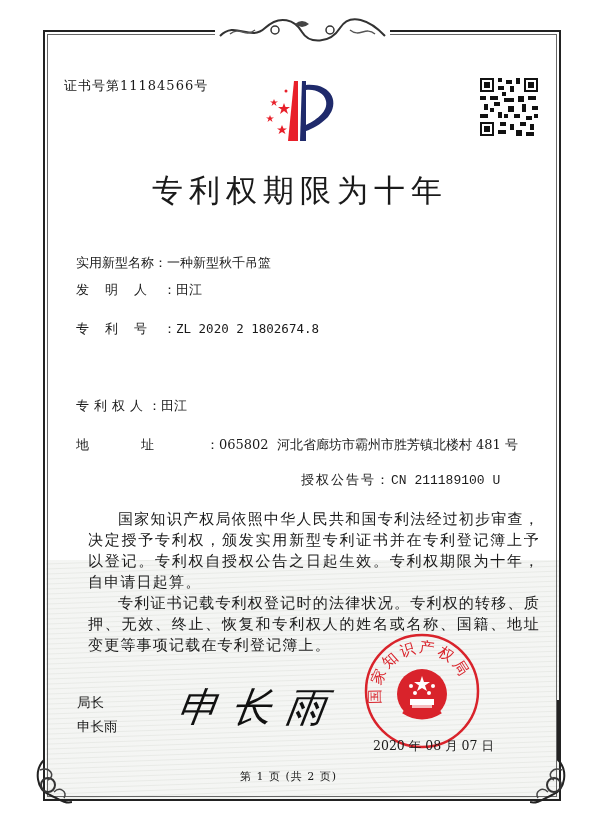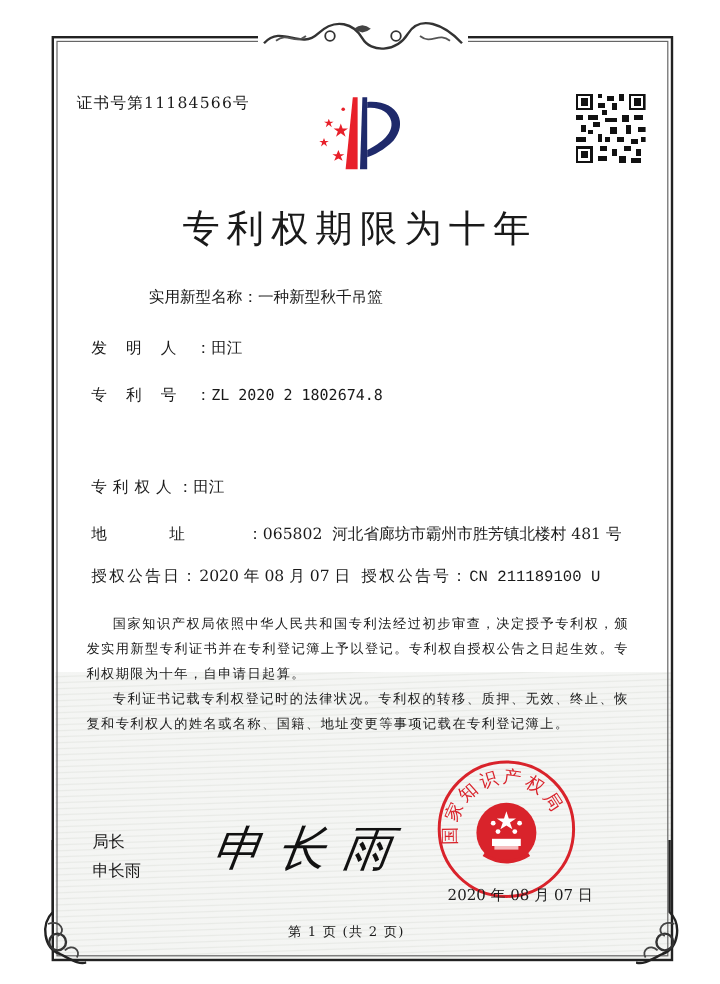--- a/index.html
+++ b/index.html
@@ -32,31 +32,31 @@
     position: absolute; left: 64px; top: 77px; font-size: 13px; letter-spacing: 1px;
   }
   .logo { position: absolute; left: 262px; top: 73px; width: 80px; height: 72px; }
   .qr { position: absolute; left: 480px; top: 78px; width: 58px; height: 58px; }
   .title {
     position: absolute; left: 0; width: 600px; top: 170px; text-align: center;
     font-family: "DejaVu Sans", sans-serif; font-size: 31px; letter-spacing: 6px; font-weight: 400;
   }
   .field { position: absolute; left: 76px; font-size: 13px; white-space: nowrap; }
   .field .lbl { display: inline-block; }
-  .f-name { top: 239px; margin-left: 48px; }
+  .f-name { top: 254px; }
   .f-inventor { top: 281px; }
   .f-patentno { top: 320px; }
   .f-appdate { top: 360px; }
   .f-owner { top: 397px; }
   .f-addr { top: 436px; }
   .f-grantdate { top: 471px; }
   .f-grantno { position: absolute; left: 301px; top: 471px; font-size: 13px; white-space: nowrap; font-family: Liberation Mono, monospace; }
   .body-text {
-    position: absolute; left: 72px; top: 510px; width: 452px;
-    font-family: Liberation Serif, serif; font-size: 11px; line-height: 21px; letter-spacing: 1.2px;
+    position: absolute; left: 88px; top: 510px; width: 452px;
+    font-family: Liberation Mono, monospace; font-size: 15px; line-height: 21px; letter-spacing: 1.2px;
     text-align: justify;
   }
   .body-text p { margin: 0; text-indent: 2em; }
   .director { position: absolute; left: 77px; top: 690px; font-family: "DejaVu Sans", sans-serif; font-size: 13.5px; line-height: 24px; }
   .signature {
     position: absolute; left: 178px; top: 680px; font-family: "DejaVu Serif", serif;
     font-size: 40px; font-style: italic; letter-spacing: 14px; transform: skewX(-8deg);
     color: #111;
   }
   .seal { position: absolute; left: 363px; top: 632px; width: 118px; height: 118px; }
@@ -168,23 +168,20 @@
   </div>
   <div class="field f-patentno">
     <span class="lbl" style="letter-spacing:16px;">专利号：</span><span style="margin-left:-16px; font-family:'DejaVu Sans Mono', monospace; font-size:12.5px;">ZL 2020 2 1802674.8</span>
   </div>
   <div class="field f-owner">
     <span class="lbl" style="letter-spacing:5px;">专利权人：</span><span style="margin-left:-5px;">田江</span>
   </div>
   <div class="field f-addr">
     <span class="lbl" style="letter-spacing:52px;">地址：</span><span style="margin-left:-52px; white-space:pre;">065802  河北省廊坊市霸州市胜芳镇北楼村 481 号</span>
   </div>
-  <div class="field f-grantdate">
-    <span class="lbl" style="letter-spacing:2px;">授权公告日：</span><span>2020 年 08 月 07 日</span>
-  </div>
   <div class="f-grantno">
     <span class="lbl" style="letter-spacing:2px;">授权公告号：</span><span>CN 211189100 U</span>
   </div>
 
   <div class="body-text">
     <p>国家知识产权局依照中华人民共和国专利法经过初步审查，决定授予专利权，颁发实用新型专利证书并在专利登记簿上予以登记。专利权自授权公告之日起生效。专利权期限为十年，自申请日起算。</p>
     <p>专利证书记载专利权登记时的法律状况。专利权的转移、质押、无效、终止、恢复和专利权人的姓名或名称、国籍、地址变更等事项记载在专利登记簿上。</p>
   </div>
 
   <div class="director">

